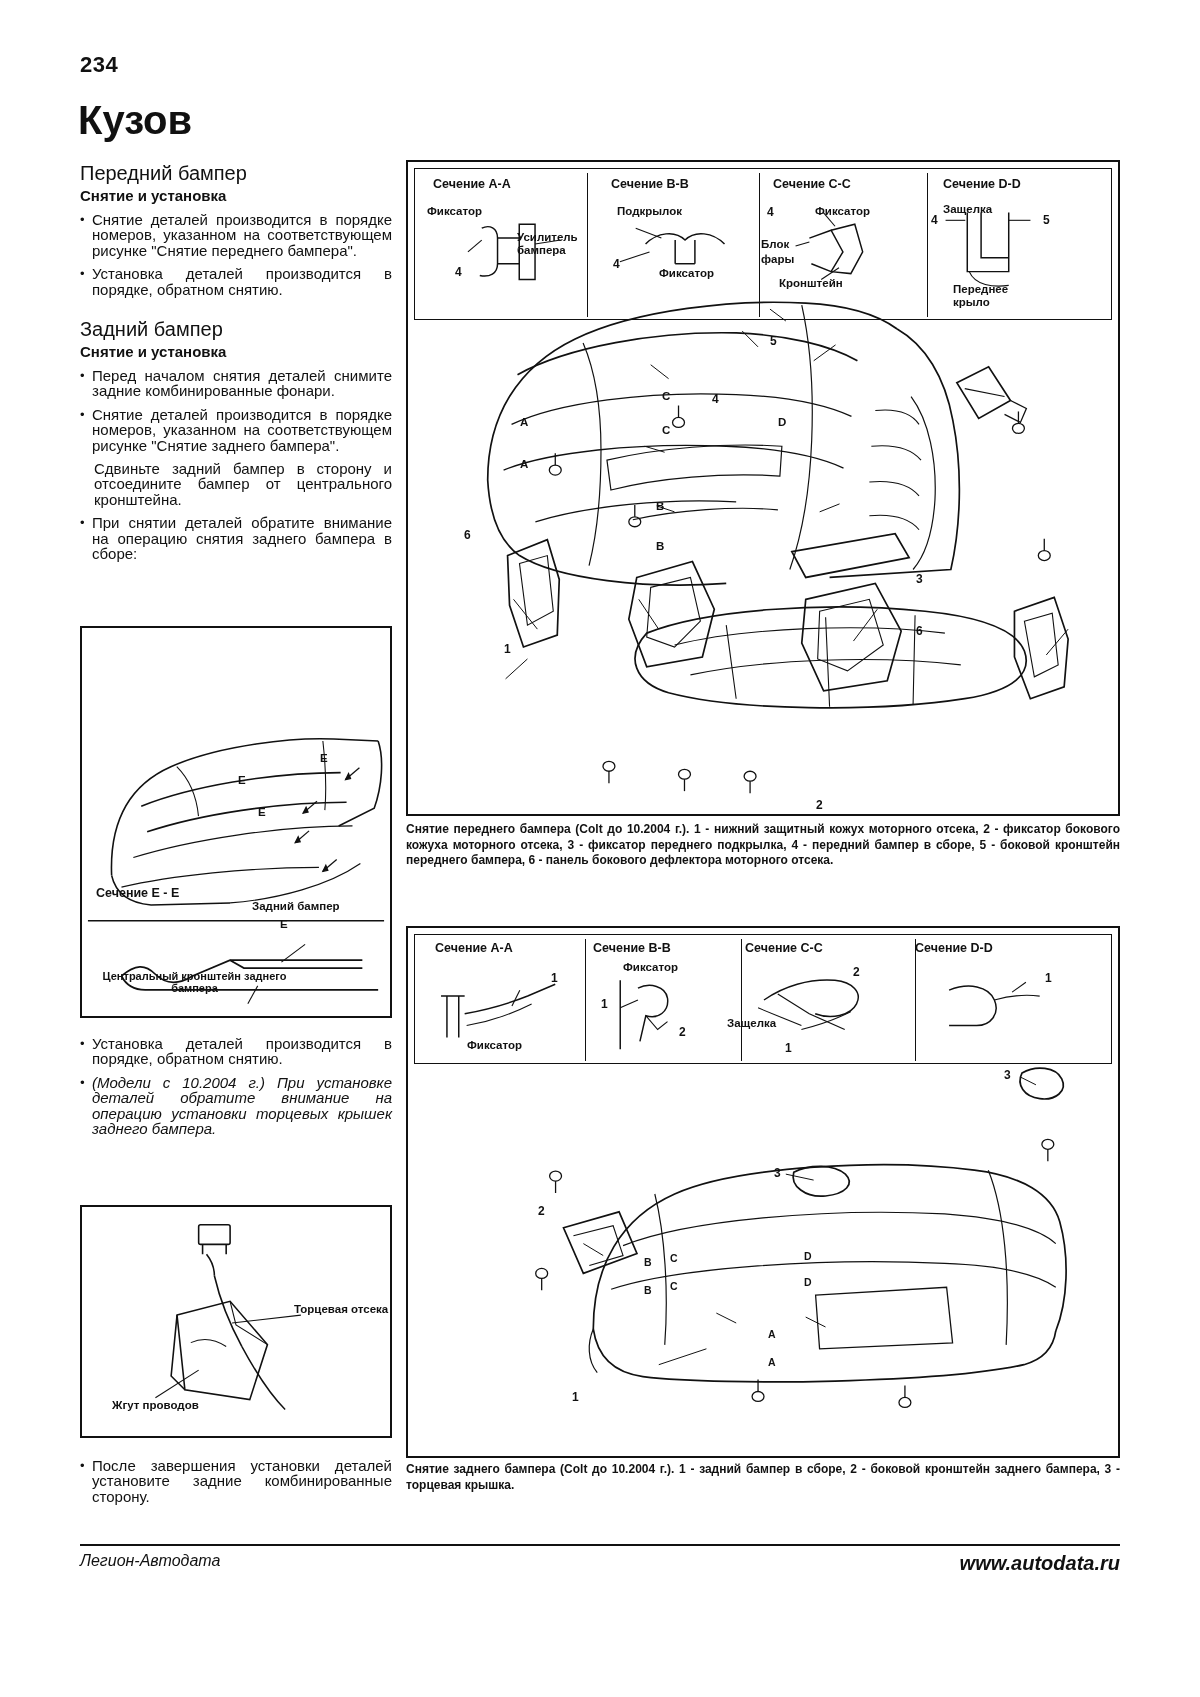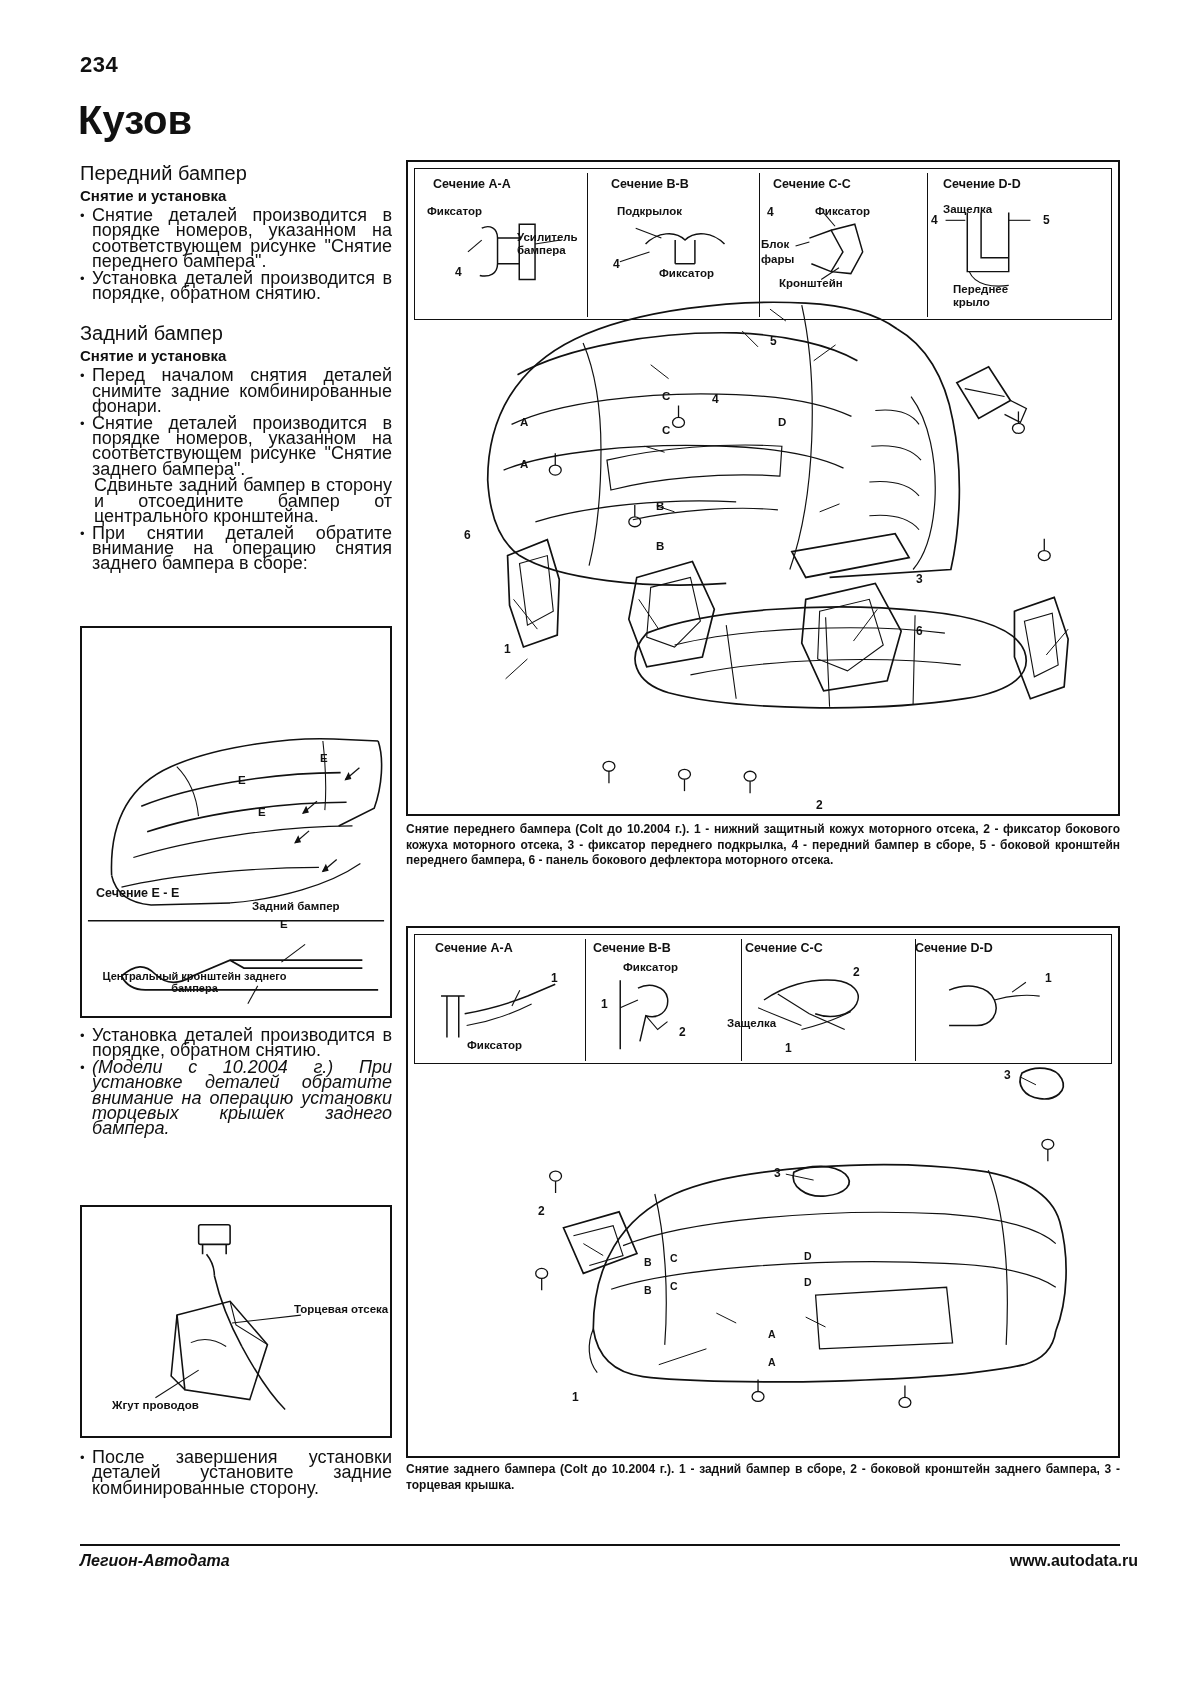--- a/index.html
+++ b/index.html
@@ -50,24 +50,24 @@
     font-weight: normal;
     margin: 0 0 2px 0;
     font-style: normal;
   }
   .sec-sub {
     font-size: 15px;
     font-weight: bold;
     margin: 0 0 4px 0;
   }
   .para {
-    font-size: 18px;
+    font-size: 15px;
     line-height: 15.4px;
     text-align: justify;
-    margin: 0 0 1px 0;
+    margin: 8px 0 1px 0;
     position: relative;
   }
   .para.bullet {
     padding-left: 12px;
   }
   .para.bullet:before {
     content: "\2022";
     position: absolute;
     left: 0;
     top: 0;
@@ -145,29 +145,30 @@
   }
   .cap1 { top: 822px; }
   .cap2 { top: 1462px; }
 
   
   .footer-left {
     position: absolute;
     left: 80px;
     top: 1552px;
     font-size: 16px;
-    font-weight: bold;
+    font-weight: normal;
     font-style: italic;
   }
   .footer-right {
     position: absolute;
-    right: 62px;
+    right: 80px;
     top: 1552px;
-    font-size: 16px;
-    font-weight: bold;
+    font-size: 20px;
+    font-weight: bold;
+    font-style: italic;
   }
   .footer-rule {
     position: absolute;
     left: 80px;
     right: 80px;
     top: 1544px;
     border-top: 2px solid #111;
   }
 
   

